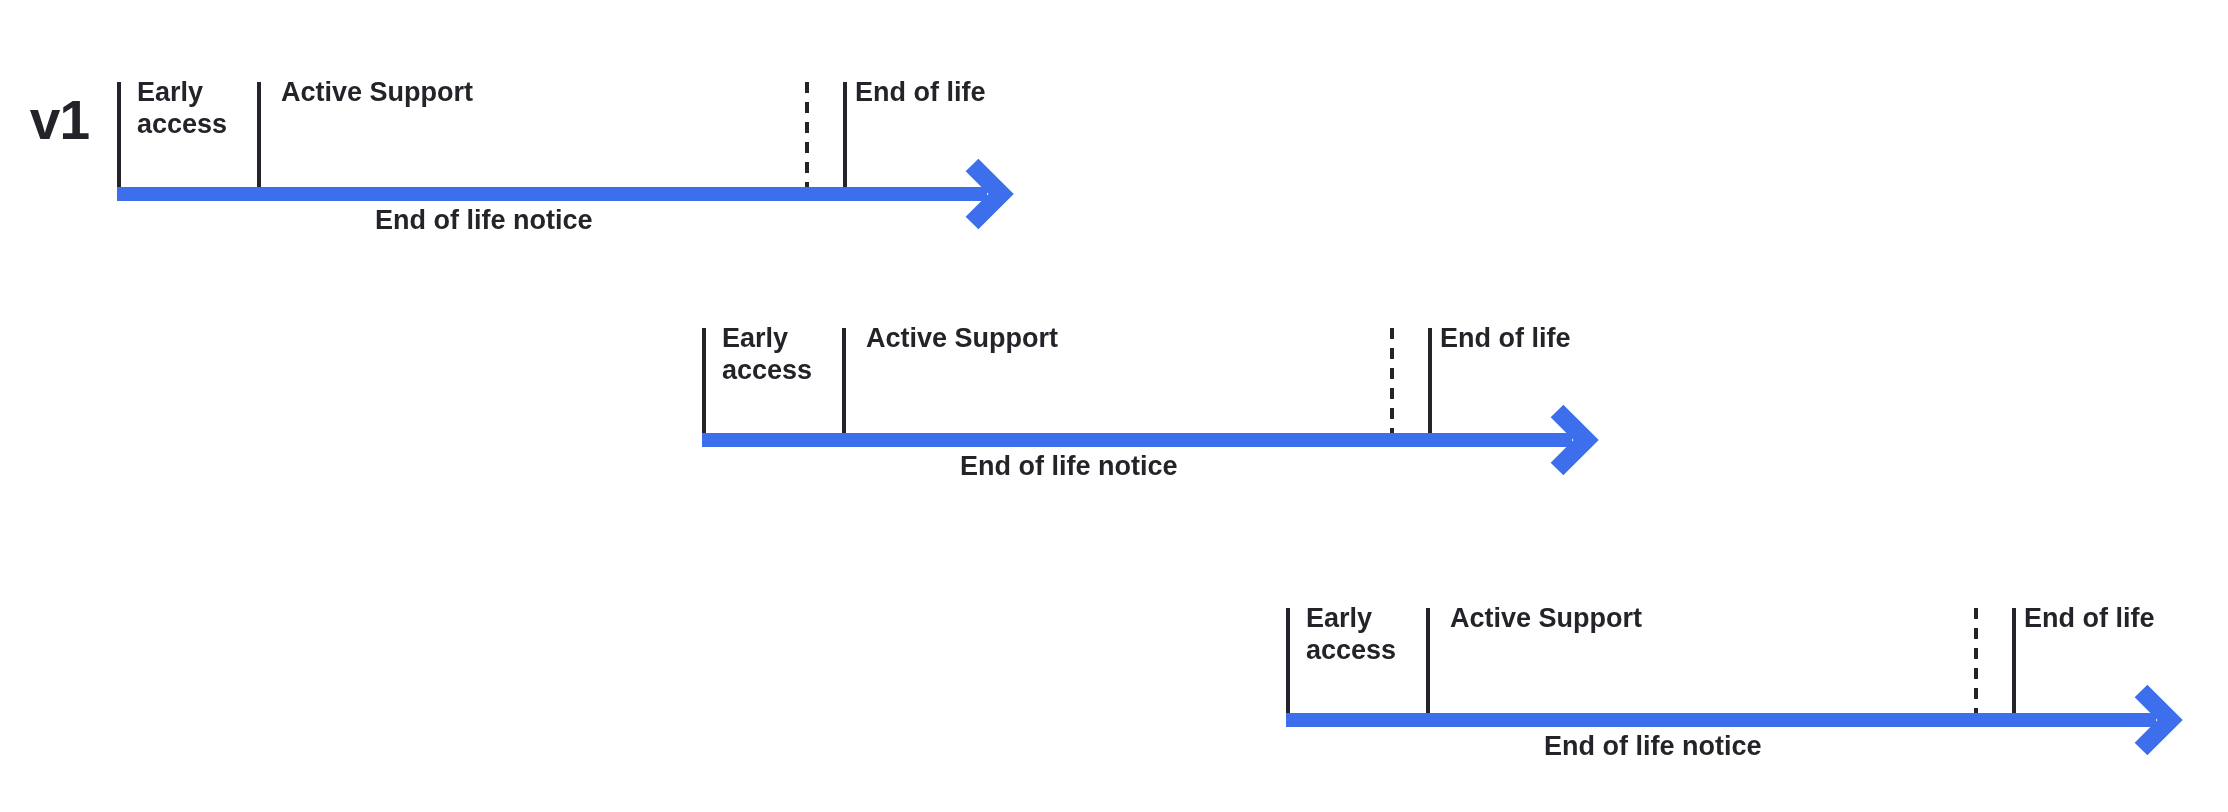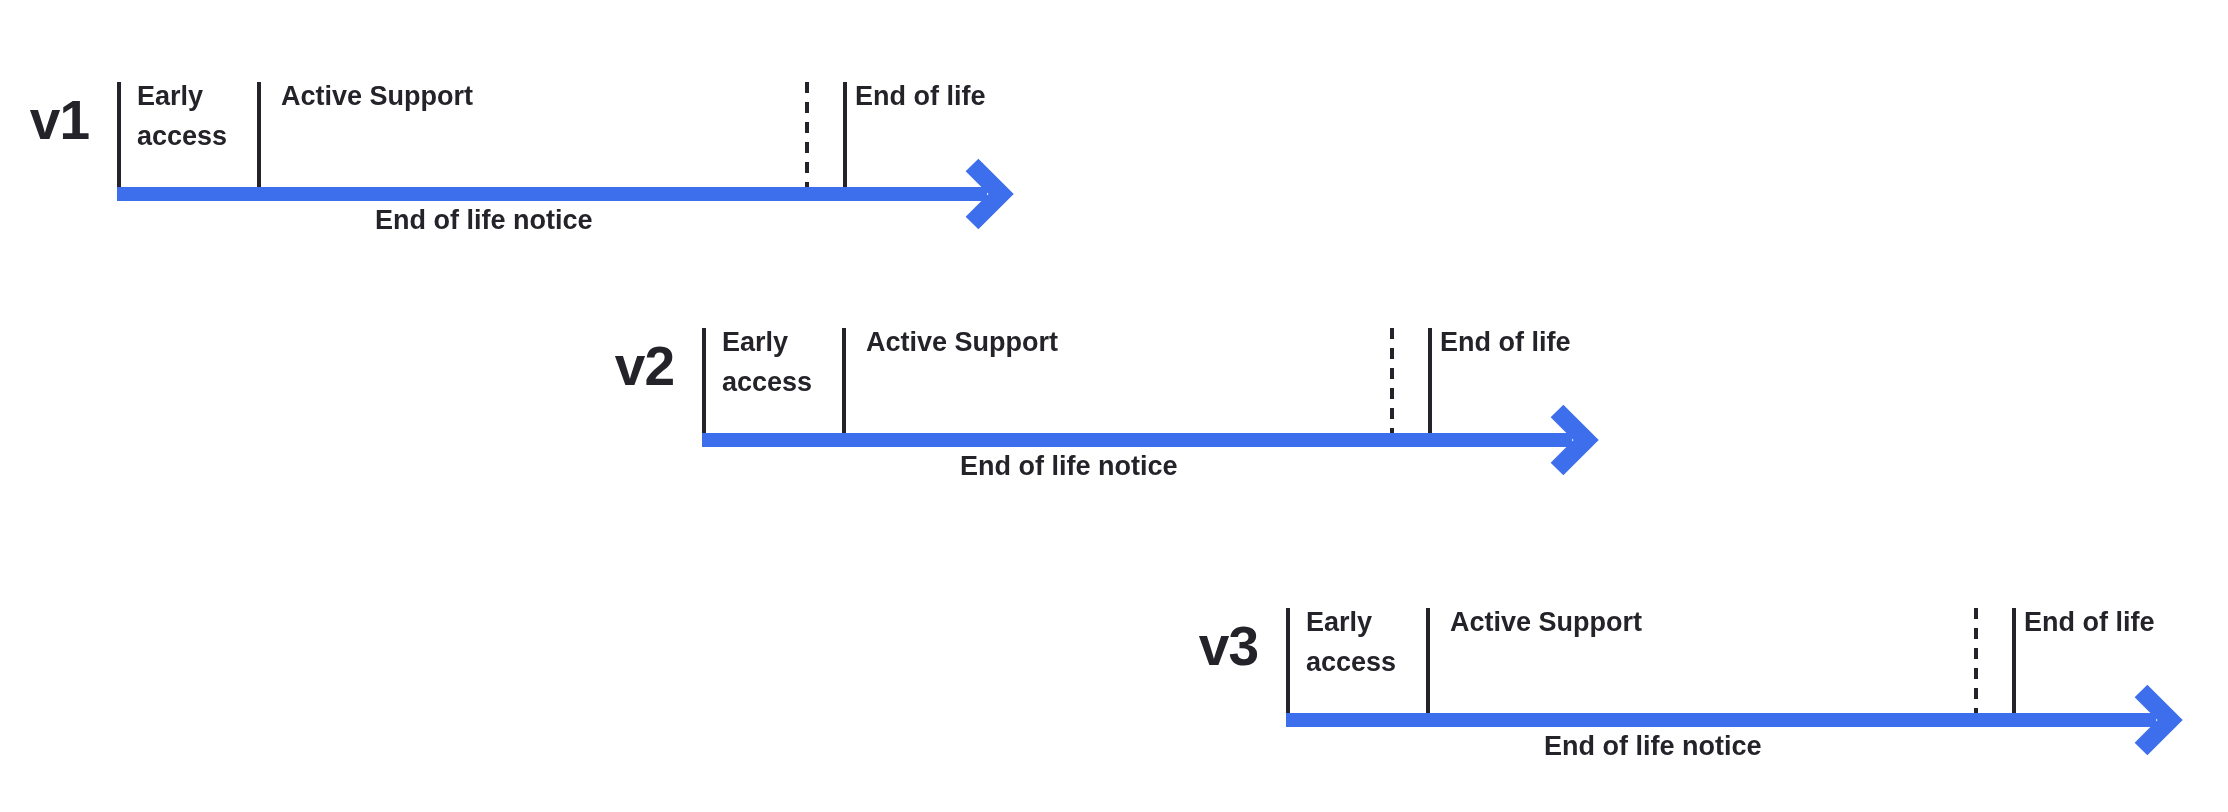--- a/index.html
+++ b/index.html
@@ -62,21 +62,21 @@
     background: repeating-linear-gradient(
       to bottom,
       var(--ink) 0 11px,
       transparent 11px 20px
     );
   }
   .plabel {
     position: absolute;
     top: -6px;
     font-size: 27px;
-    line-height: 40px;
+    line-height: 32px;
     font-weight: 700;
     color: var(--ink);
   }
   .plabel-early  { left: 20px;  width: 116px; }
   .plabel-active { left: 164px; width: 430px; }
   .plabel-eol    { left: 738px; width: 260px; }
 
   .bar {
     position: absolute;
     left: 0;
@@ -119,37 +119,35 @@
     <div class="plabel plabel-active">Active Support</div>
     <div class="plabel plabel-eol">End of life</div>
     <div class="bar"></div>
     <svg class="head" viewBox="0 0 58 72" aria-hidden="true">
       <path d="M10 7 L39 36 L10 65" fill="none" stroke="currentColor" stroke-width="18" stroke-linejoin="miter" stroke-miterlimit="4"></path>
     </svg>
     <div class="notice">End of life notice</div>
   </div>
 
   <div class="row row-2">
-    <div class="version">v2</div>
     <div class="tick tick-1"></div>
     <div class="tick tick-2"></div>
     <div class="tick-dashed"></div>
     <div class="tick tick-3"></div>
     <div class="plabel plabel-early">Early access</div>
     <div class="plabel plabel-active">Active Support</div>
     <div class="plabel plabel-eol">End of life</div>
     <div class="bar"></div>
     <svg class="head" viewBox="0 0 58 72" aria-hidden="true">
       <path d="M10 7 L39 36 L10 65" fill="none" stroke="currentColor" stroke-width="18" stroke-linejoin="miter" stroke-miterlimit="4"></path>
     </svg>
     <div class="notice">End of life notice</div>
   </div>
 
   <div class="row row-3">
-    <div class="version">v3</div>
     <div class="tick tick-1"></div>
     <div class="tick tick-2"></div>
     <div class="tick-dashed"></div>
     <div class="tick tick-3"></div>
     <div class="plabel plabel-early">Early access</div>
     <div class="plabel plabel-active">Active Support</div>
     <div class="plabel plabel-eol">End of life</div>
     <div class="bar"></div>
     <svg class="head" viewBox="0 0 58 72" aria-hidden="true">
       <path d="M10 7 L39 36 L10 65" fill="none" stroke="currentColor" stroke-width="18" stroke-linejoin="miter" stroke-miterlimit="4"></path>

